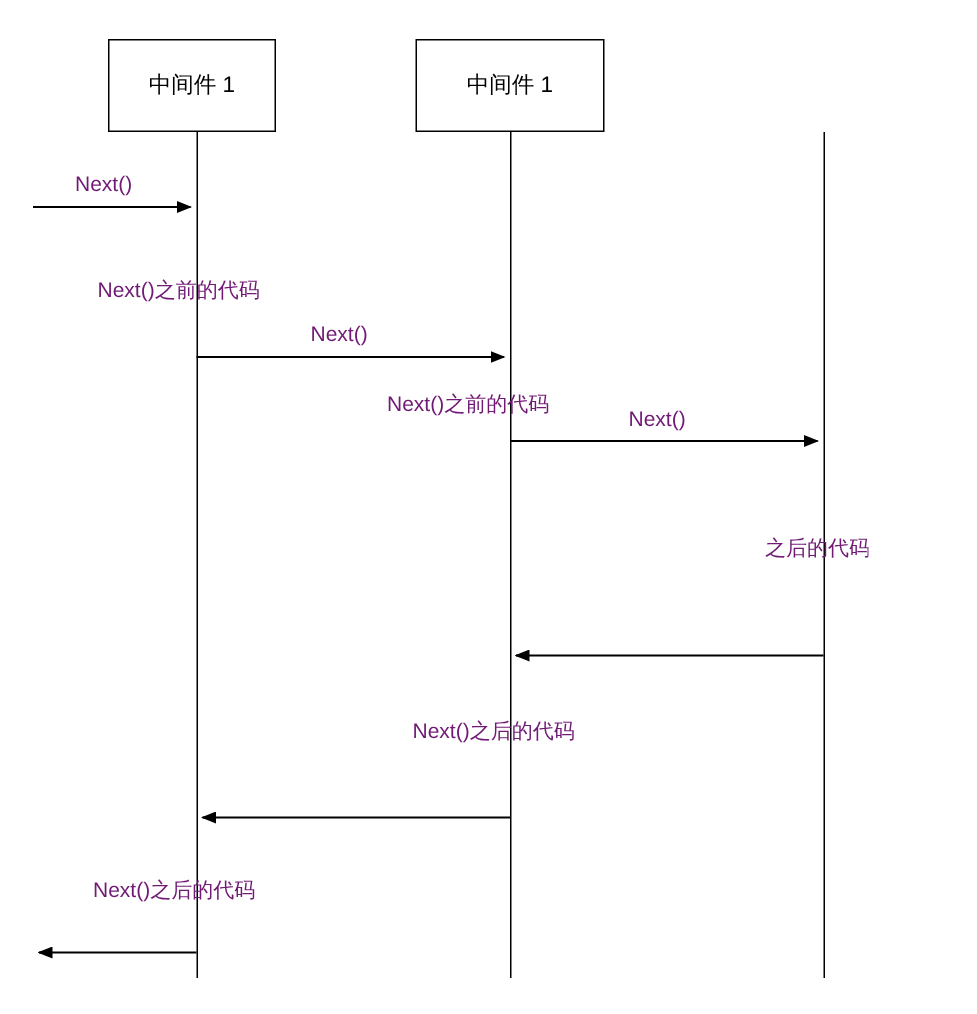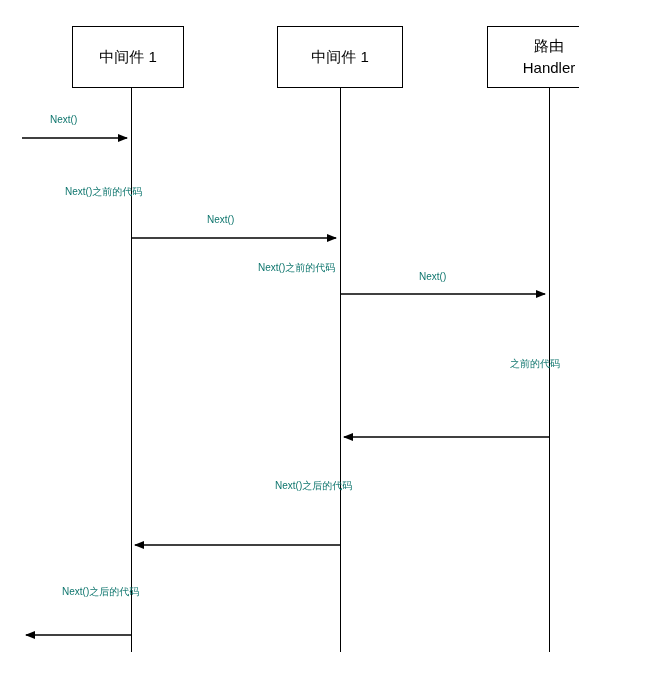--- a/index.html
+++ b/index.html
@@ -28,22 +28,22 @@
     color: #000000;
     line-height: 1.5;
   }
   .lane-line {
     position: absolute;
     width: 1px;
     background: #000000;
   }
   .msg-label {
     position: absolute;
-    font-size: 10px;
-    color: #0f766e;
+    font-size: 14px;
+    color: #701a75;
     white-space: nowrap;
   }
   svg.arrows {
     position: absolute;
     left: 0;
     top: 0;
     width: 651px;
     height: 676px;
     pointer-events: none;
   }
@@ -54,24 +54,20 @@
 <div id="canvas">
 
   <div class="lane-box" style="left:72px; top:26px; width:112px; height:62px;">
     <span>中间件 1</span>
   </div>
 
   <div class="lane-box" style="left:277px; top:26px; width:126px; height:62px;">
     <span>中间件 1</span>
   </div>
 
-  <div class="lane-box" style="left:487px; top:26px; width:124px; height:62px;">
-    <span>路由</span>
-    <span>Handler</span>
-  </div>
 
   <div class="lane-line" style="left:131px; top:88px; height:564px;"></div>
   <div class="lane-line" style="left:340px; top:88px; height:564px;"></div>
   <div class="lane-line" style="left:549px; top:88px; height:564px;"></div>
 
   <svg class="arrows" viewBox="0 0 651 676">
     <defs>
       <marker id="arrowhead-r" markerWidth="10" markerHeight="8" refX="9" refY="4" orient="auto" markerUnits="userSpaceOnUse">
         <path d="M0,0 L10,4 L0,8 z" fill="#000000"></path>
       </marker>
@@ -96,19 +92,19 @@
   <div class="msg-label" style="left:50px; top:114px;">Next()</div>
 
   <div class="msg-label" style="left:65px; top:185px;">Next()之前的代码</div>
 
   <div class="msg-label" style="left:207px; top:214px;">Next()</div>
 
   <div class="msg-label" style="left:258px; top:261px;">Next()之前的代码</div>
 
   <div class="msg-label" style="left:419px; top:271px;">Next()</div>
 
-  <div class="msg-label" style="left:510px; top:357px;">之前的代码</div>
+  <div class="msg-label" style="left:510px; top:357px;">之后的代码</div>
 
   <div class="msg-label" style="left:275px; top:479px;">Next()之后的代码</div>
 
   <div class="msg-label" style="left:62px; top:585px;">Next()之后的代码</div>
 
 </div>
 
 </body></html>

